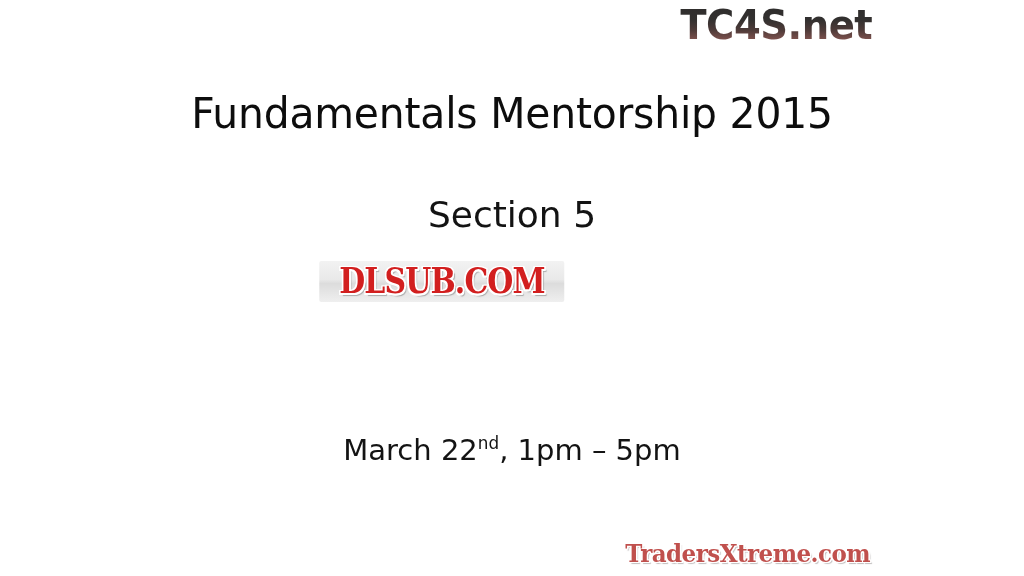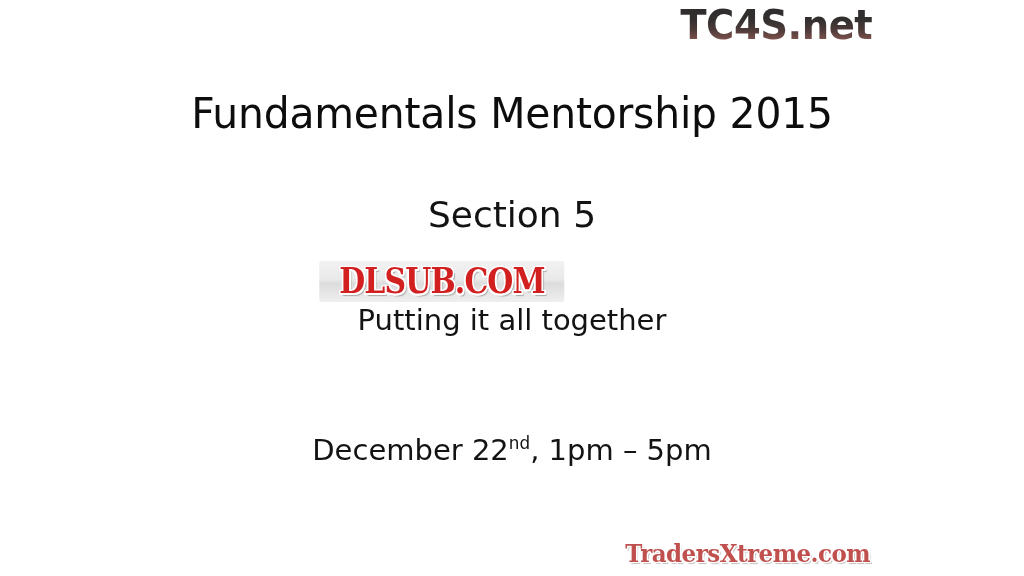--- a/index.html
+++ b/index.html
@@ -205,23 +205,22 @@
 <body>
 
 <div id="slide">
 
   <div class="tc4s-logo">TC4S.net</div>
 
   <div class="slide-title">Fundamentals Mentorship 2015</div>
 
   <div class="slide-section">Section 5</div>
 
-  <div class="slide-subtitle">Putting it all together</div>
-
-  <div class="slide-datetime"><span>December 22</span><sup>nd</sup><span>, 1pm – 5pm</span></div>
+
+  <div class="slide-datetime"><span>March 22</span><sup>nd</sup><span>, 1pm – 5pm</span></div>
 
   <div class="dlsub-watermark">
     <span class="dlsub-text">DLSUB.COM</span>
   </div>
 
 
   <div class="tx-logo">TradersXtreme.com</div>
 
 </div>
 

